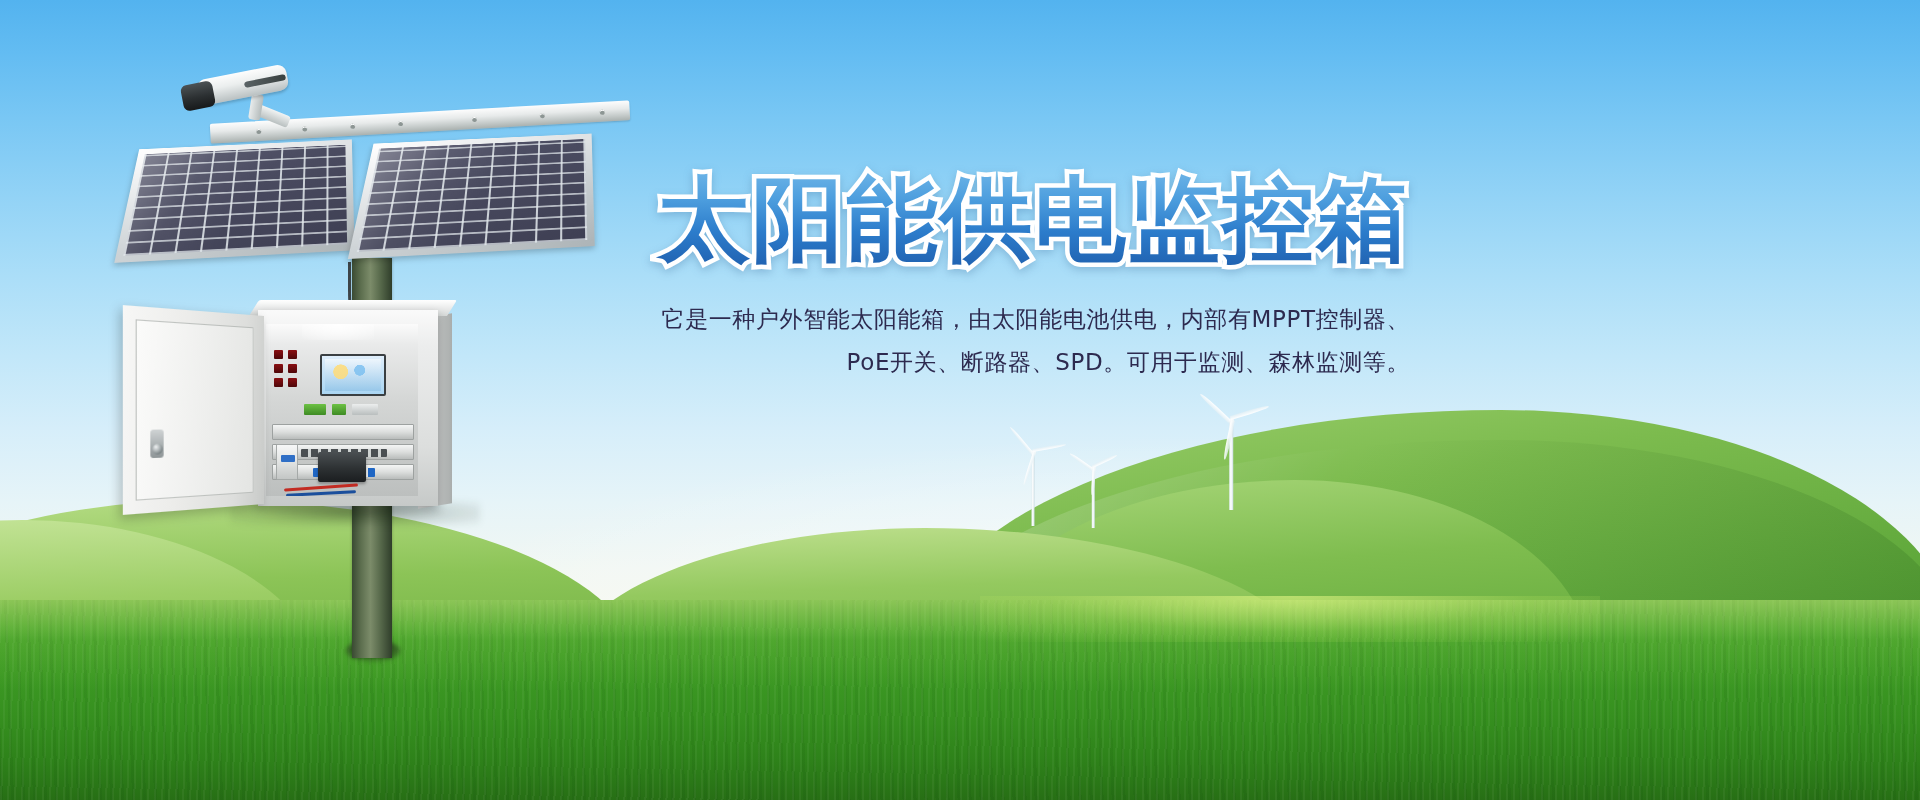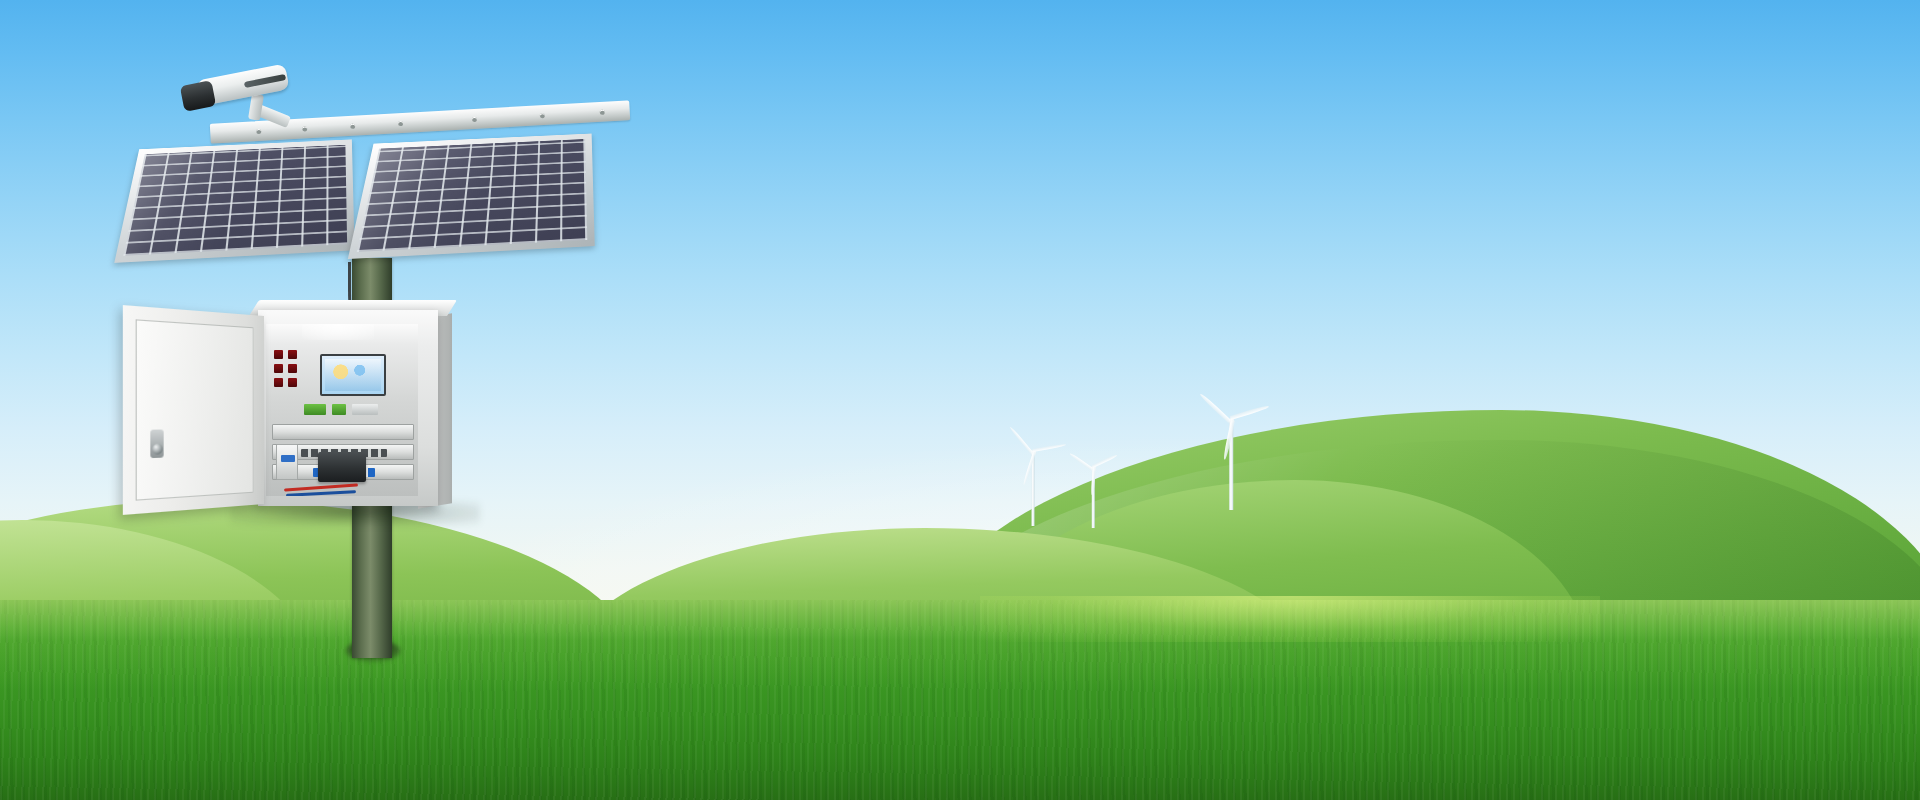--- a/index.html
+++ b/index.html
@@ -492,14 +492,24 @@
       <div class="wire-red" style="left:18px; top:162px; width:74px; transform:rotate(-4deg);"></div>
       <div class="wire-blue" style="left:20px; top:168px; width:70px; transform:rotate(-3deg);"></div>
     </div>
 
     <div class="cab-door">
       <div class="cab-door-inner"></div>
       <div class="cab-lock"></div>
     </div>
   </div>
 
+  <div class="textblock">
+    <div class="headline-wrap">
+      <div class="headline-outline">太阳能供电监控箱</div>
+      <div class="headline headline-fill">太阳能供电监控箱</div>
+    </div>
+    <div class="subtitle">
+      <div>它是一种户外智能太阳能箱，由太阳能电池供电，内部有MPPT控制器、</div>
+      <div>PoE开关、断路器、SPD。可用于监测、森林监测等。</div>
+    </div>
+  </div>
 
 </div>
 
 </body></html>

